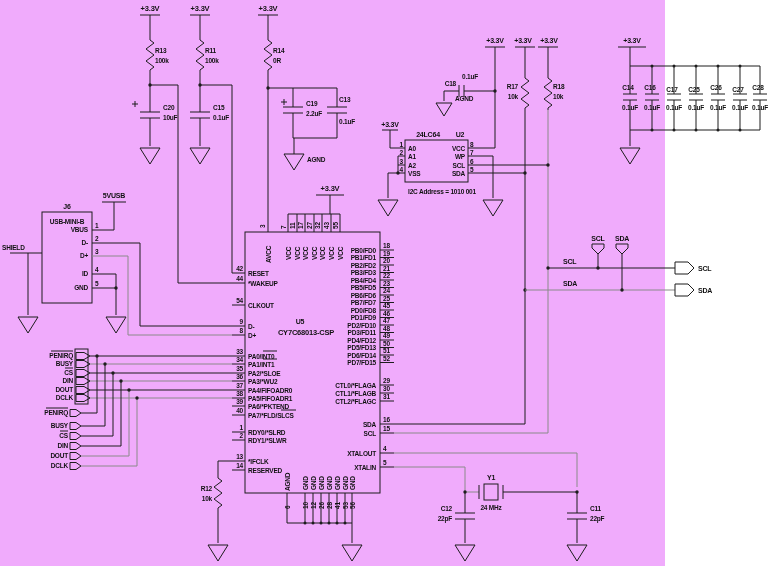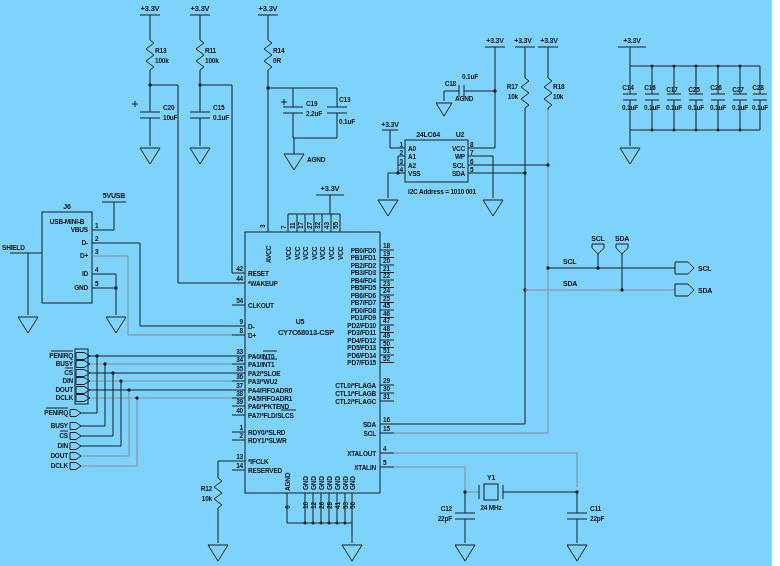--- a/index.html
+++ b/index.html
@@ -1,16 +1,16 @@
 <!DOCTYPE html>
 <html><head>
 <meta charset="utf-8">
 <style>
   html,body{margin:0;padding:0;background:#ffffff;}
-  .wrap{width:772px;height:566px;position:relative;background:#7dd3fc;}
+  .wrap{width:665px;height:566px;position:relative;background:#f0abfc;}
   svg{display:block;}
   line,polyline,polygon,rect,path{stroke:#1d1d1d;fill:none;stroke-width:1;}
   .wg{stroke:#8a8a8a;}
   .dot{fill:#1d1d1d;stroke:none;}
   text{font-family:"Liberation Sans",sans-serif;font-weight:700;fill:#111;font-size:6.5px;letter-spacing:-0.2px;}
   .t7{font-size:7px;}
   .t8{font-size:7.5px;}
   .m{text-anchor:middle;}
   .e{text-anchor:end;}
 </style>

